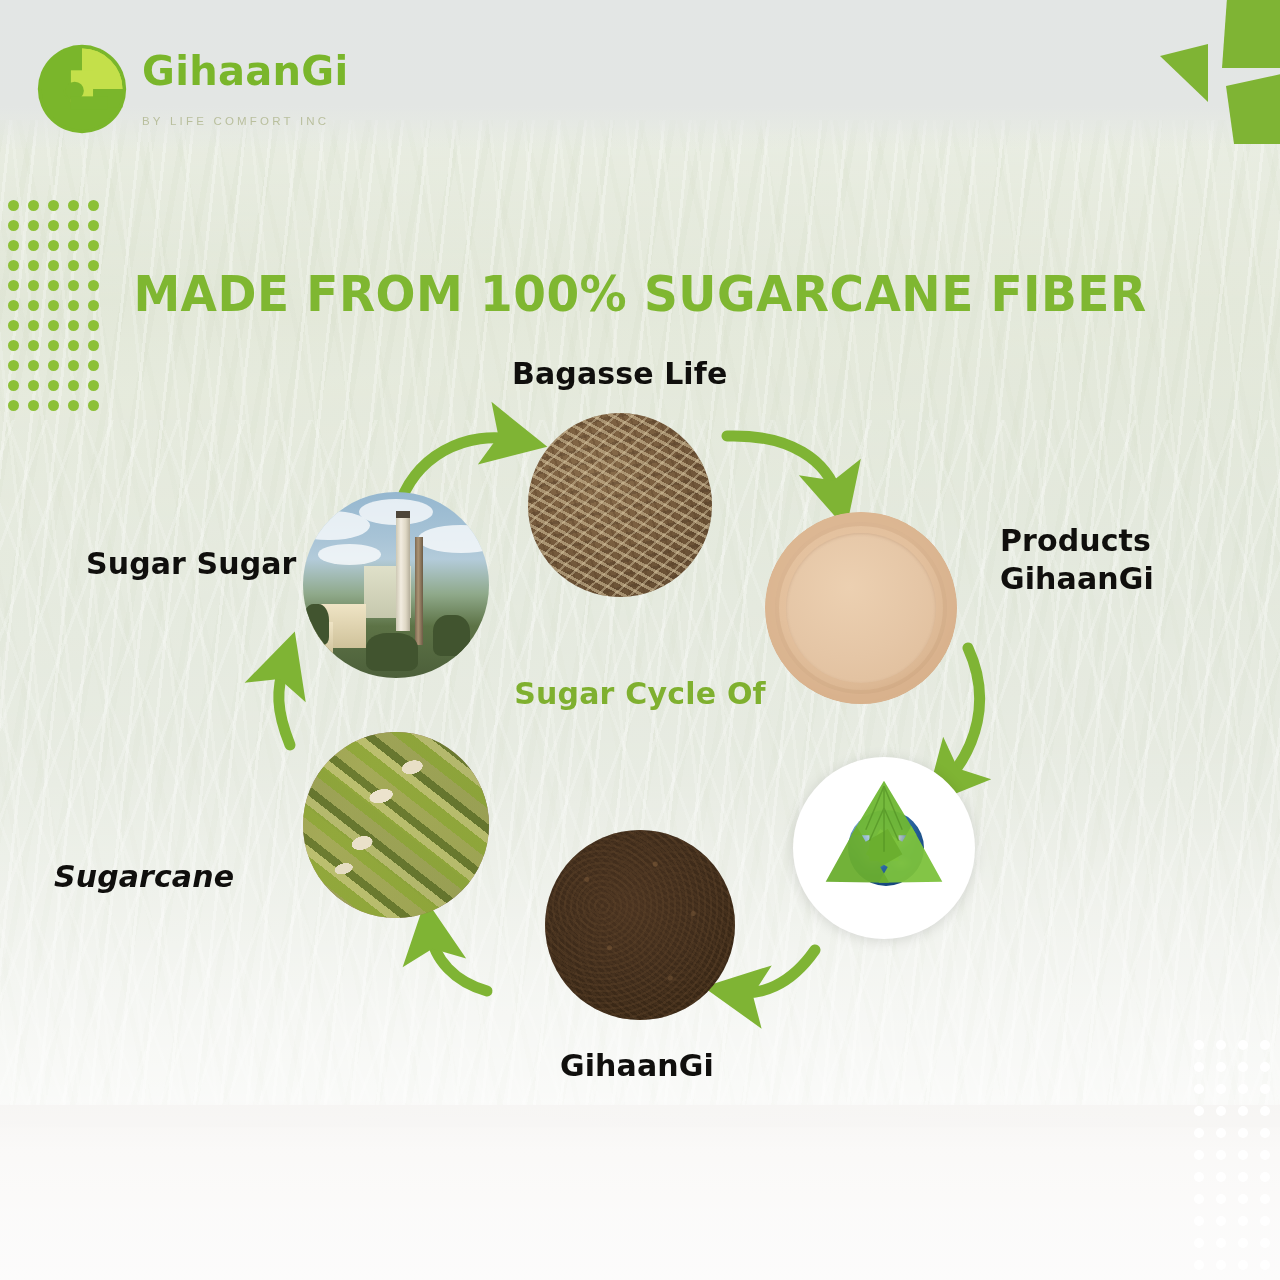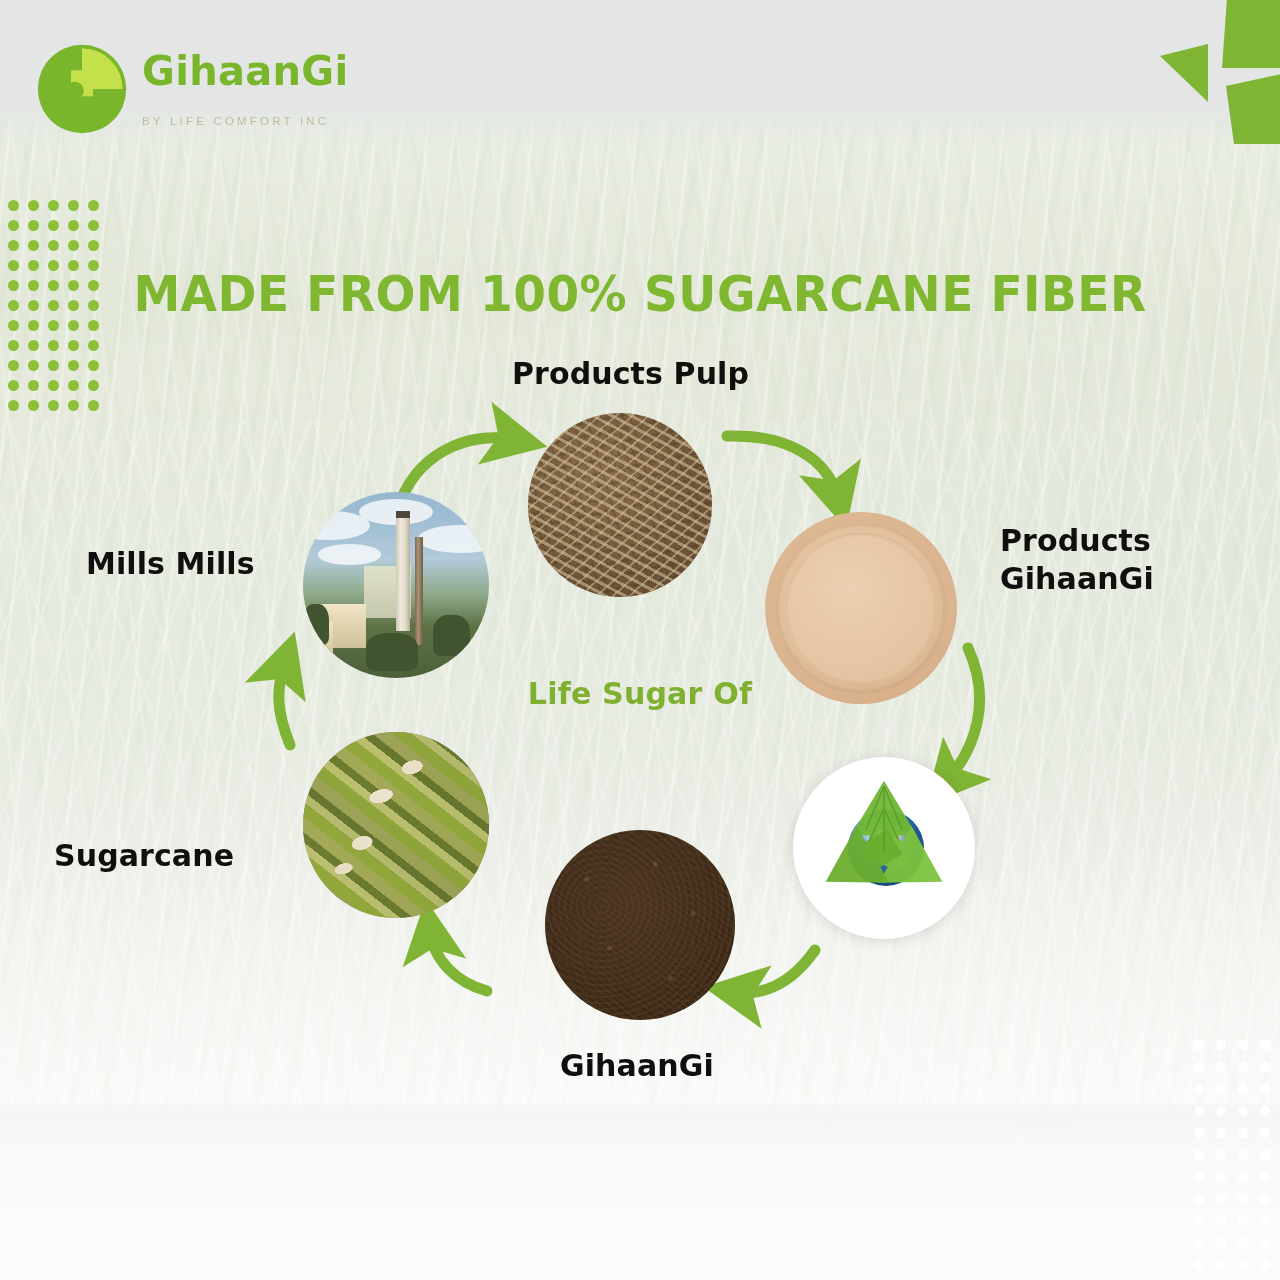--- a/index.html
+++ b/index.html
@@ -180,21 +180,21 @@
   .label {
     position:absolute; color:#100f0d; font-weight:700;
     font-family:"DejaVu Sans", sans-serif;
     font-size:30px; line-height:1.26; letter-spacing:.1px;
   }
   .lbl-mills    { left:86px;  top:545px; }
   .lbl-pulp     { left:512px; top:355px; }
   .lbl-products { left:1000px;top:522px; text-align:left; }
   .lbl-bio      { left:975px; top:890px; }
   .lbl-compost  { left:560px; top:1047px; }
-  .lbl-cane     { left:54px;  top:837px; }
+  .lbl-cane     { left:54px;  top:858px;font-style:italic; }
 
   svg.arrows { position:absolute; left:0; top:0; width:1280px; height:1280px; overflow:visible; }
 </style>
 </head>
 <body>
 
 <div id="canvas">
 
   <div class="bg-layer">
     <div class="bg-sky"></div>
@@ -371,26 +371,26 @@
       <div class="mills-bldg2" style="left:8%;top:60%;width:26%;height:24%;"></div>
       <div class="mills-bldg2" style="left:2%;top:70%;width:14%;height:18%;"></div>
       <div class="mills-stack" style="left:50%;top:11%;width:7.5%;height:64%;"></div>
       <div class="mills-stack-cap" style="left:50%;top:10%;width:7.5%;height:4%;"></div>
       <div class="mills-stack2" style="left:60%;top:24%;width:4.5%;height:58%;"></div>
       <div class="mills-tree" style="left:0%;top:60%;width:14%;height:22%;"></div>
       <div class="mills-tree" style="left:70%;top:66%;width:20%;height:22%;"></div>
       <div class="mills-tree" style="left:34%;top:76%;width:28%;height:20%;"></div>
     </div>
   </div>
-  <div class="label lbl-mills">Mills Mills</div>
+  <div class="label lbl-mills">Sugar Sugar</div>
 
   <div class="node node-pulp">
     <div class="pulp-img"></div>
   </div>
-  <div class="label lbl-pulp">Products Pulp</div>
+  <div class="label lbl-pulp">Bagasse Life</div>
 
   <div class="node node-plate">
     <div class="plate-img">
       <div class="plate-inner"></div>
     </div>
   </div>
   <div class="label lbl-products">
     <div>Products</div>
     <div>GihaanGi</div>
   </div>
@@ -414,16 +414,16 @@
     <div class="compost-img"></div>
   </div>
   <div class="label lbl-compost">GihaanGi</div>
 
   <div class="node node-cane">
     <div class="cane-img"></div>
   </div>
   <div class="label lbl-cane">Sugarcane</div>
 
   <div class="center-label">
-    <div>Life Sugar Of</div>
+    <div>Sugar Cycle Of</div>
   </div>
 
 </div>
 
 </body></html>

